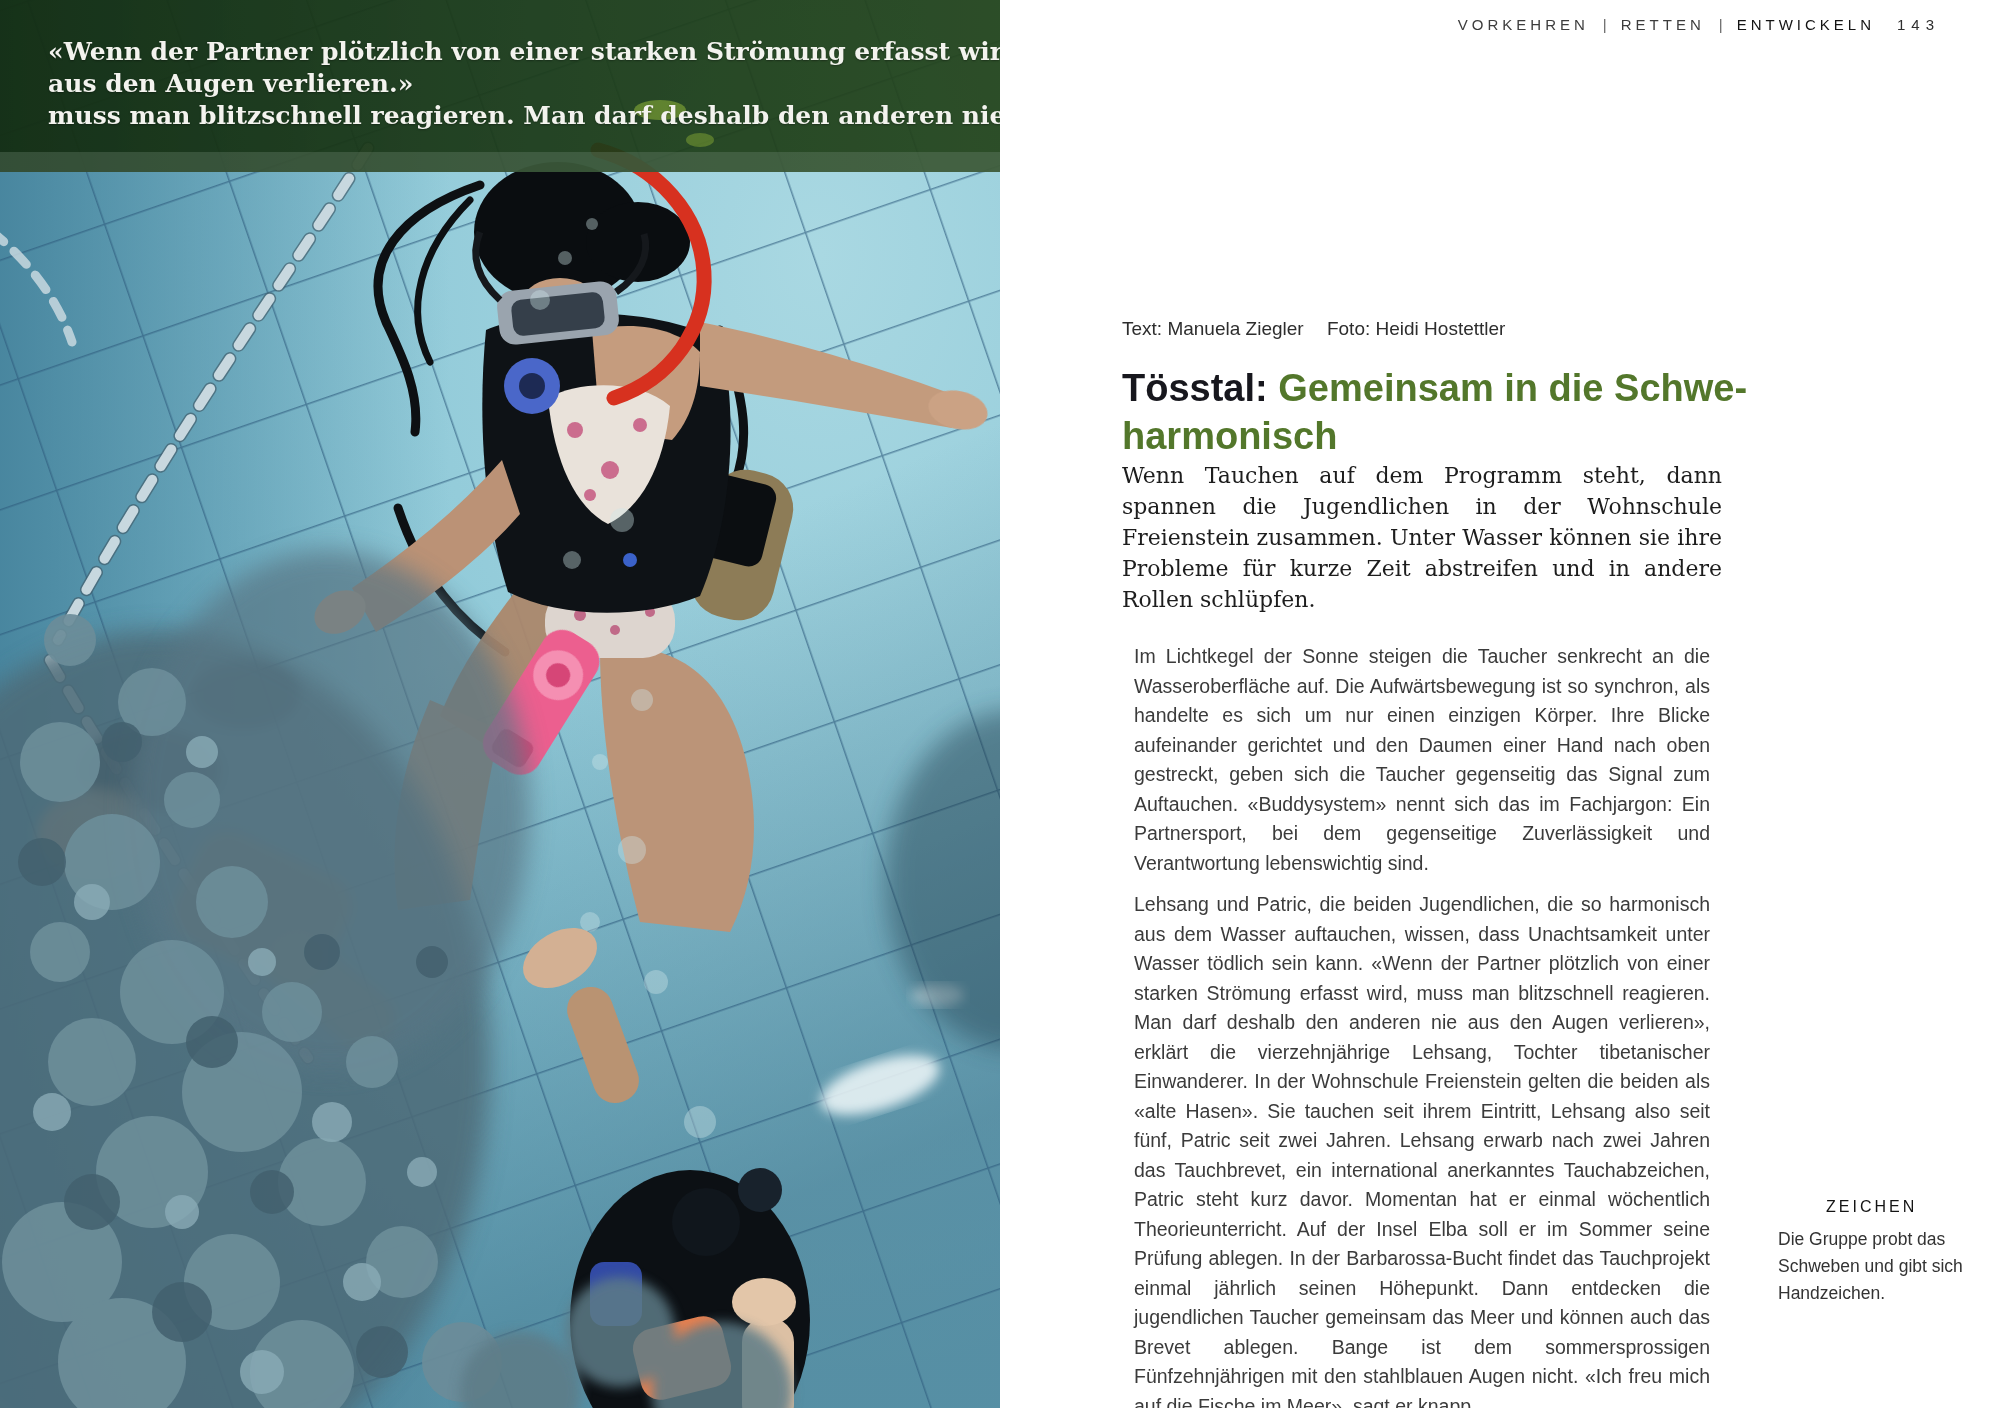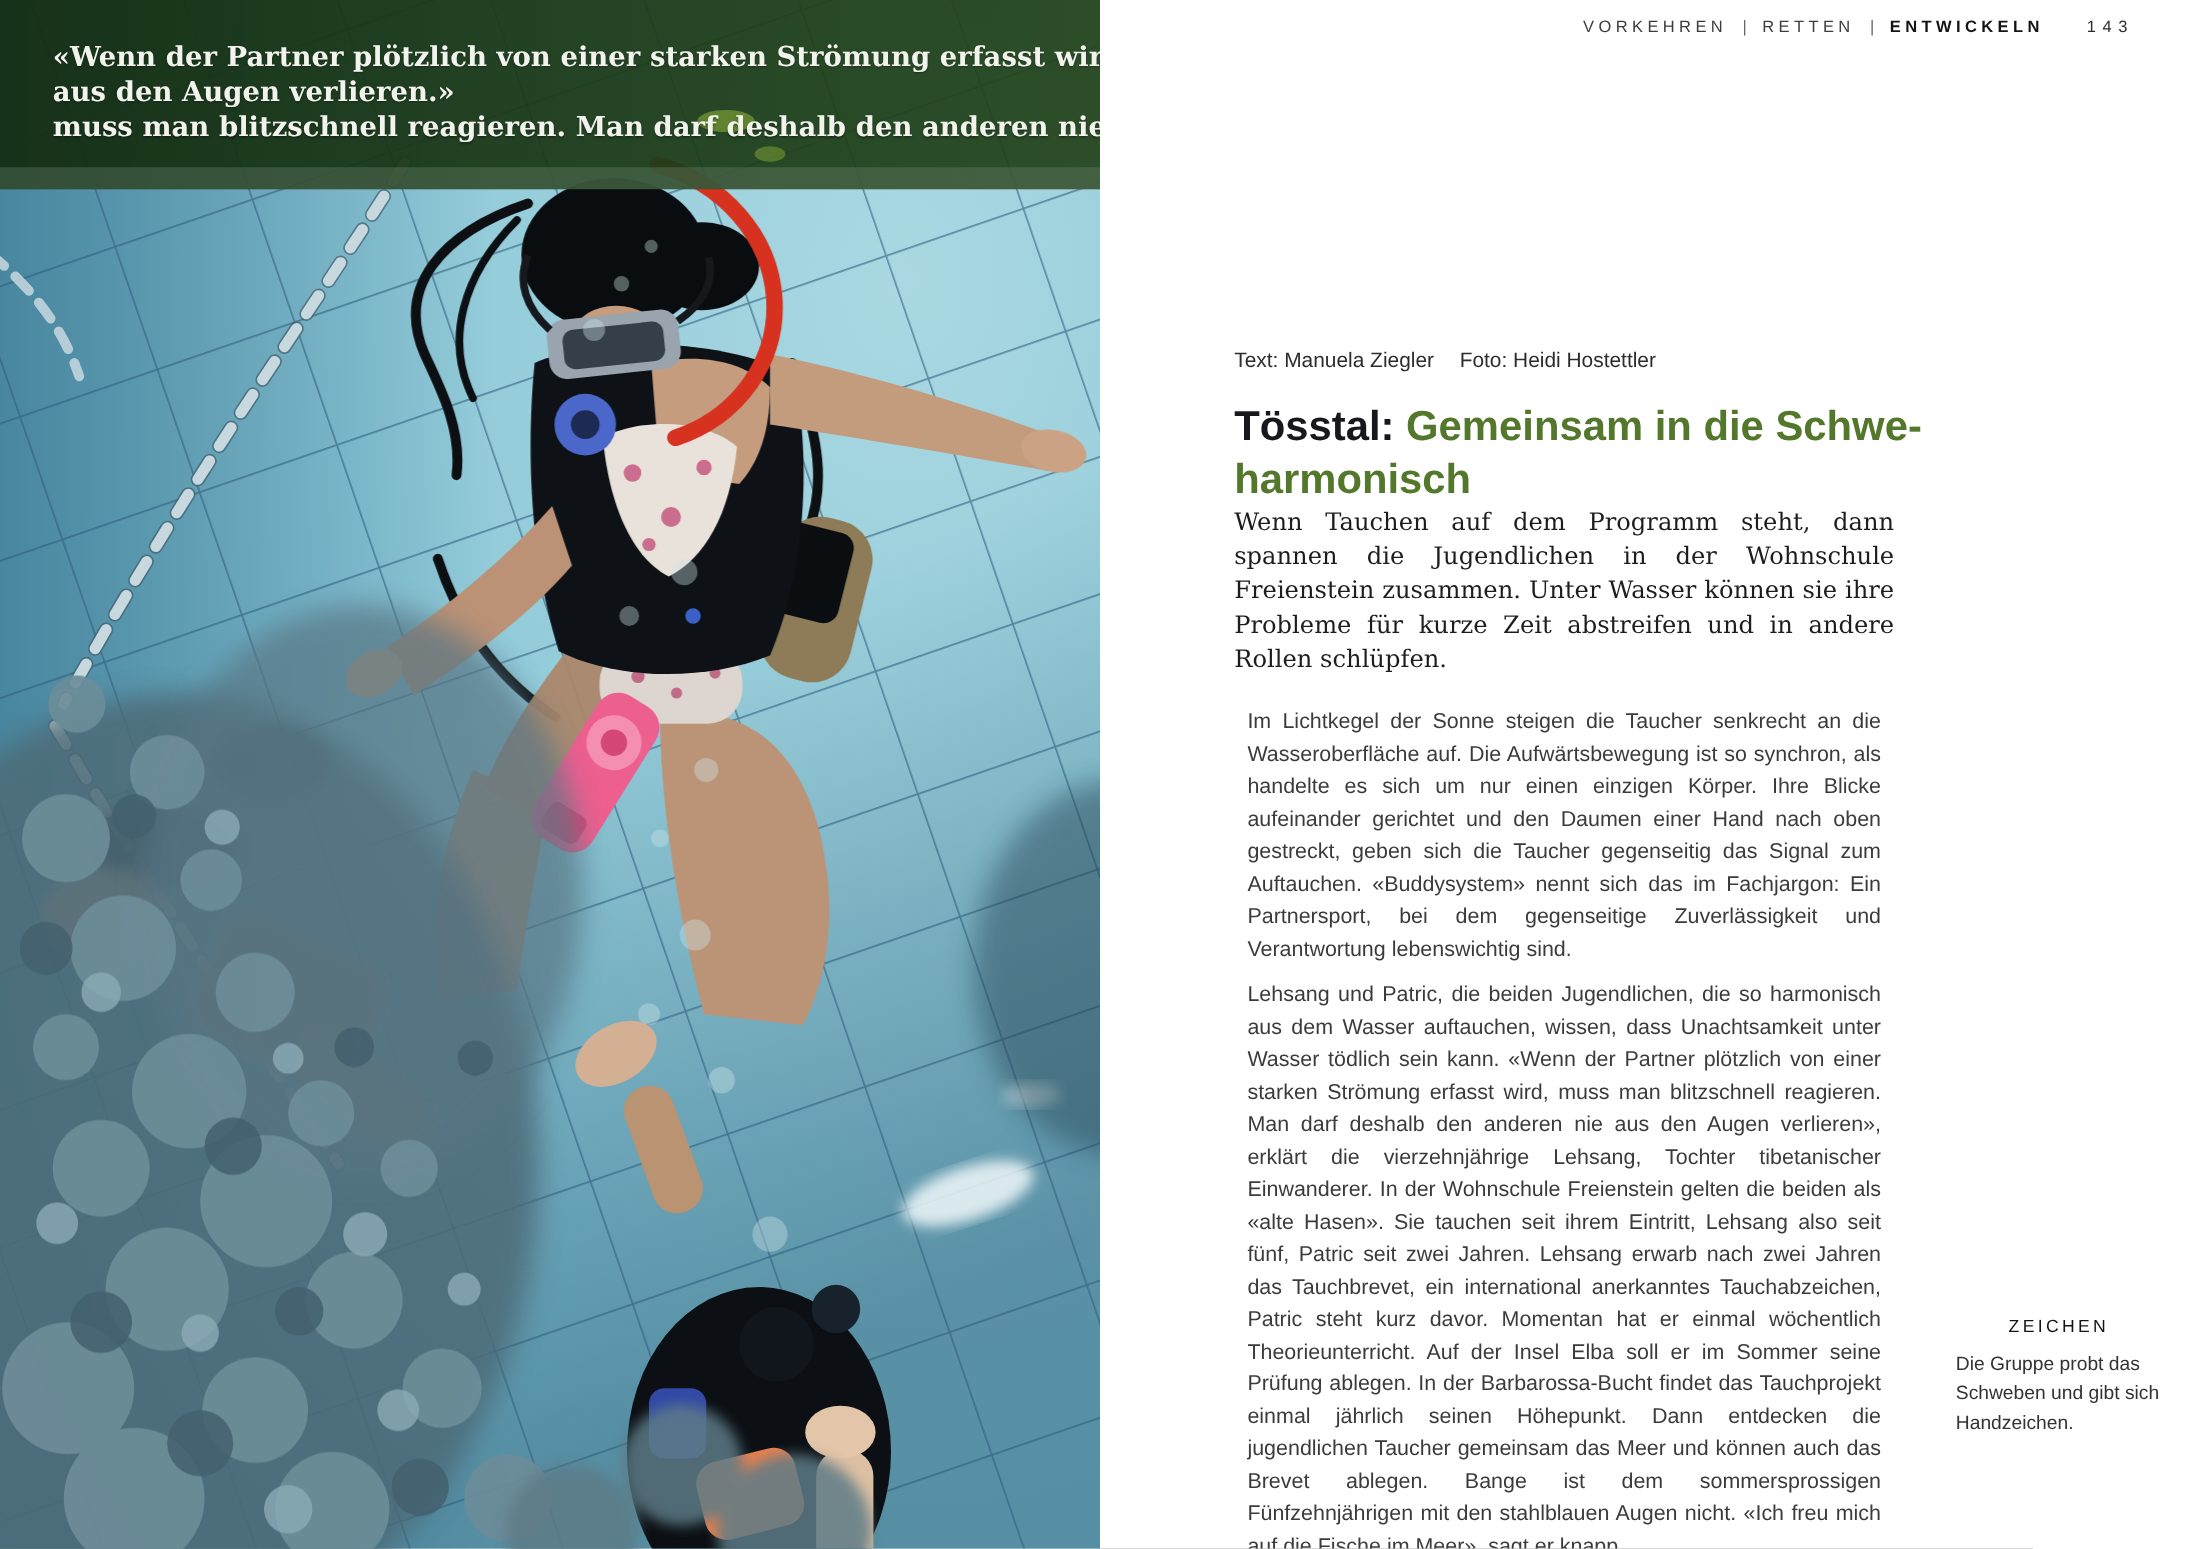--- a/index.html
+++ b/index.html
@@ -21,22 +21,22 @@
   .c-grout{stroke:var(--grout-blue,#2e5b7d);}
   .c-band{fill:var(--band-green,#1c3a17);}
   .c-red{stroke:var(--accent-red,#d7311f);}
   .c-pink{fill:var(--accent-pink,#ec5f8f);}
   
   .runhead{
     position:absolute;top:16px;right:60px;display:flex;align-items:center;gap:14px;
     font-size:15px;letter-spacing:4px;color:#3c3c3c;font-stretch:condensed;
   }
   .runhead .sep{color:#666;letter-spacing:0;}
-  .runhead .bold{font-weight:bold;color:#141414;}
-  .runhead .pagenum{margin-left:25px;letter-spacing:6px;color:#2e2e2e;}
+  .runhead .bold{font-weight:normal;color:#141414;}
+  .runhead .pagenum{margin-left:8px;letter-spacing:6px;color:#2e2e2e;}
   .byline{position:absolute;left:1122px;top:318px;font-size:19px;color:#2d2d2d;}
   .byline span{margin-right:18px;}
   .headline{
     position:absolute;left:1122px;top:364px;width:660px;
     font-weight:bold;font-size:38px;line-height:48px;color:#17171d;
   }
   .headline .green{color:var(--title-green,#53772b);}
   .lead{
     position:absolute;left:1122px;top:460px;width:600px;
     font-family:"DejaVu Serif",serif;font-size:22px;line-height:31px;

